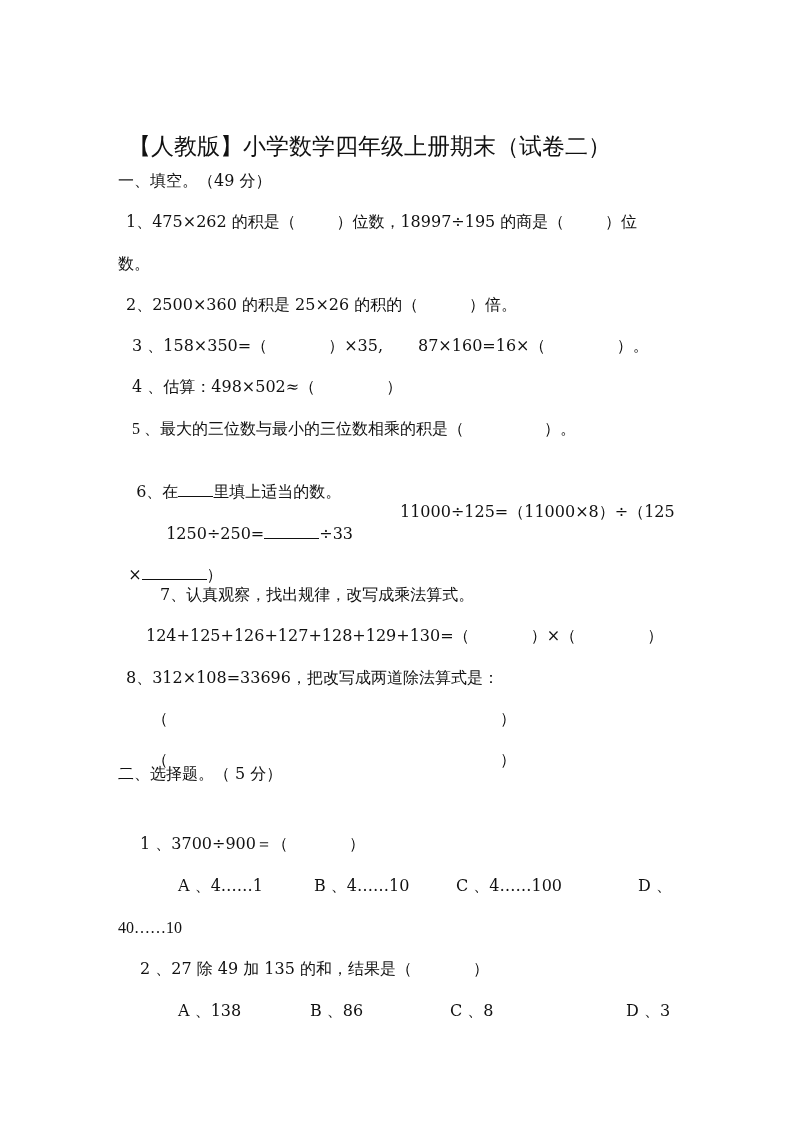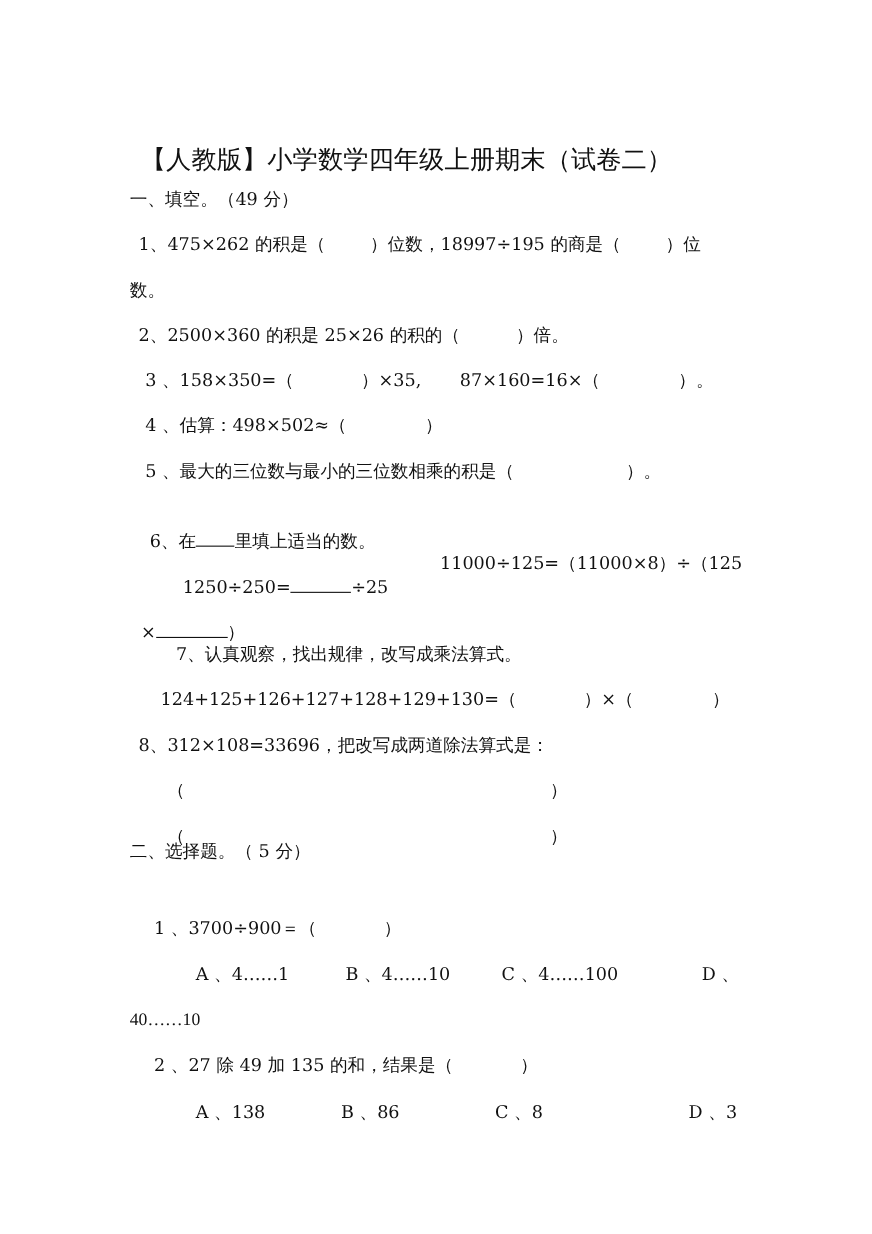--- a/index.html
+++ b/index.html
@@ -21,28 +21,28 @@
 <div class="line" style="left:126px; top:212px;">1、475×262 的积是（        ）位数，18997÷195 的商是（        ）位</div>
 <div class="line" style="left:118px; top:254px;">数。</div>
 
 <div class="line" style="left:126px; top:295px;">2、2500×360 的积是 25×26 的积的（          ）倍。</div>
 
 <div class="line" style="left:132px; top:336px;">3 、158×350=（            ）×35,</div>
 <div class="line" style="left:418px; top:336px;">87×160=16×（              ）。</div>
 
 <div class="line" style="left:132px; top:377px;text-align:right;">4 、估算：498×502≈（              ）</div>
 
-<div class="line" style="left:132px; top:419px;">5 、最大的三位数与最小的三位数相乘的积是（                    ）。</div>
+<div class="line" style="left:132px; top:419px;font-family:Liberation Serif, serif;">5 、最大的三位数与最小的三位数相乘的积是（                    ）。</div>
 
 <div class="line" style="left:126px; top:460px;">
   <span>6、在</span><span class="blank-line" style="width:35px;"></span><span>里填上适当的数。</span>
 </div>
 
 <div class="line" style="left:156px; top:502px;">
-  <span>1250÷250=</span><span class="blank-line" style="width:55px;"></span><span>÷25</span>
+  <span>1250÷250=</span><span class="blank-line" style="width:55px;"></span><span>÷33</span>
 </div>
 <div class="line" style="left:400px; top:502px;">11000÷125=（11000×8）÷（125</div>
 <div class="line" style="left:118px; top:543px;">
   <span>×</span><span class="blank-line" style="width:65px;"></span><span>）</span>
 </div>
 
 <div class="line" style="left:126px; top:585px;margin-left:34px;">7、认真观察，找出规律，改写成乘法算式。</div>
 <div class="line" style="left:146px; top:626px;">124+125+126+127+128+129+130=（            ）×（              ）</div>
 
 <div class="line" style="left:126px; top:668px;">8、312×108=33696，把改写成两道除法算式是：</div>

